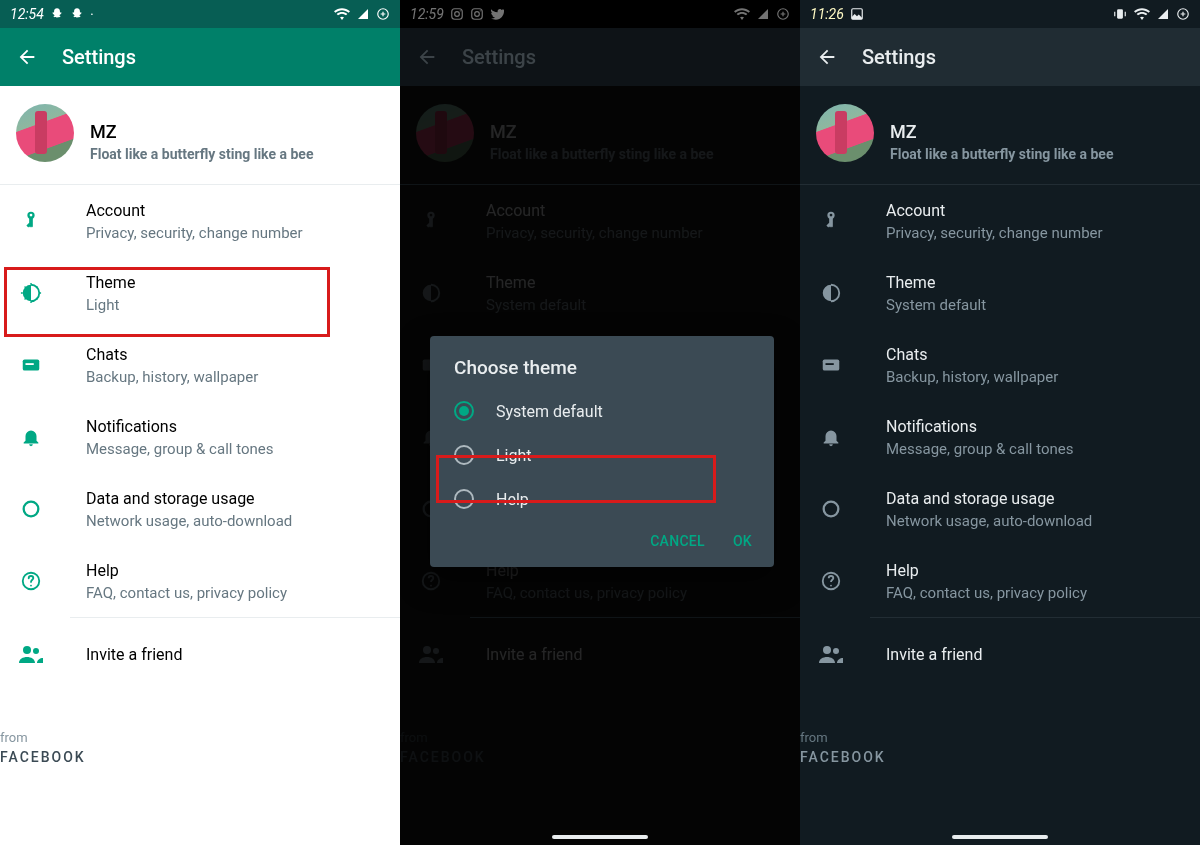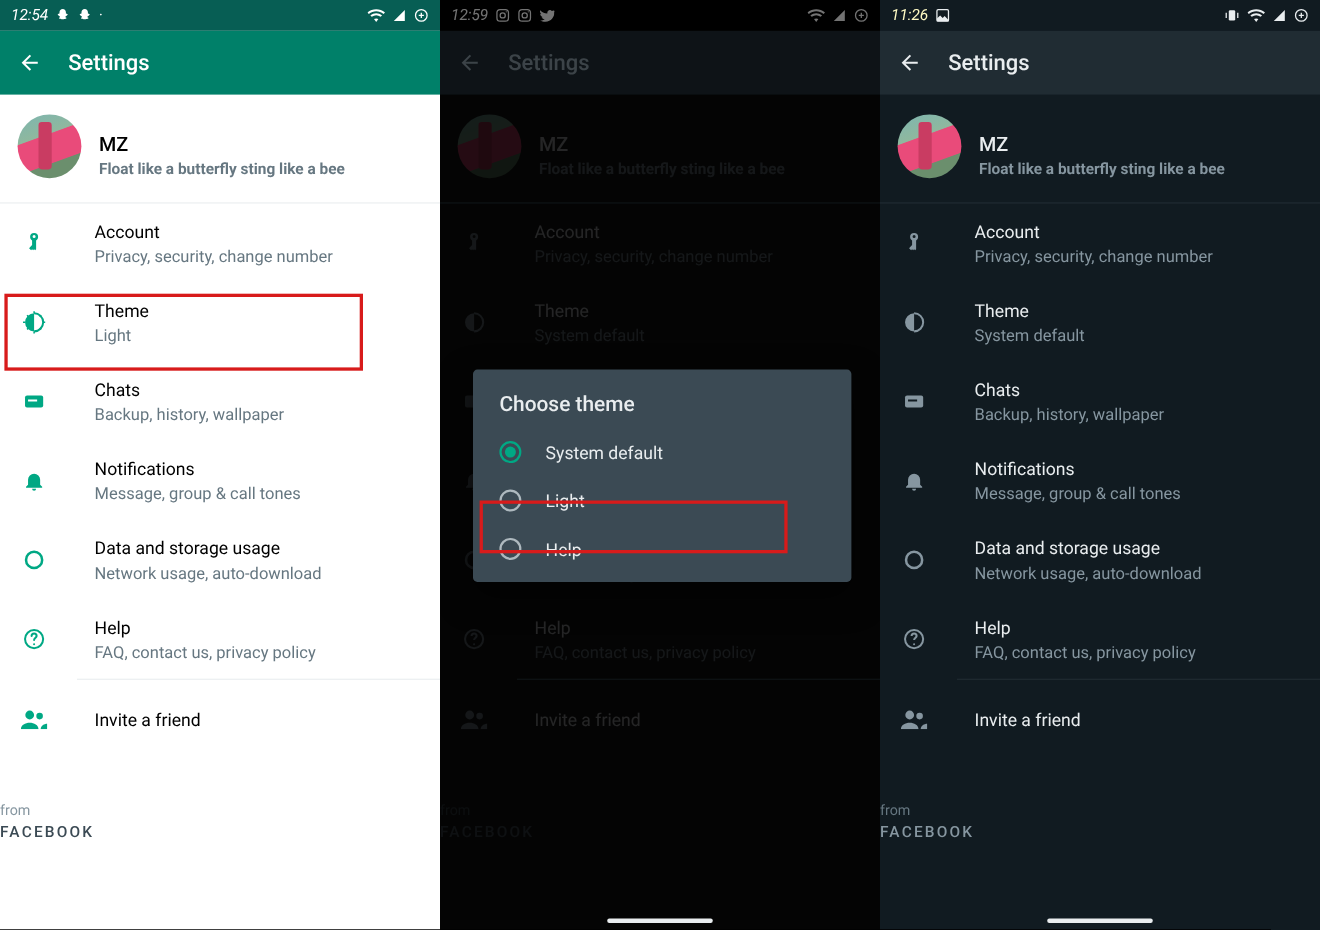--- a/index.html
+++ b/index.html
@@ -358,20 +358,24 @@
           <span>System default</span>
         </div>
     <div class="dopt">
           <span class="radio"></span>
           <span>Light</span>
         </div>
     <div class="dopt">
           <span class="radio"></span>
           <span>Help</span>
         </div>
+    <div class="dactions">
+      <span>CANCEL</span>
+      <span>OK</span>
+    </div>
   </div>
   <div class="hl" style="left:36px;top:455px;width:280px;height:48px"></div>
   <div class="navhandle"></div>
 </div>
 
 <div class="screen" id="s3">
   <div class="statusbar">
     <div class="status-left">
       <span>11:26</span>
       <svg width="14" height="14" viewBox="0 0 24 24" fill="#e9edef">

